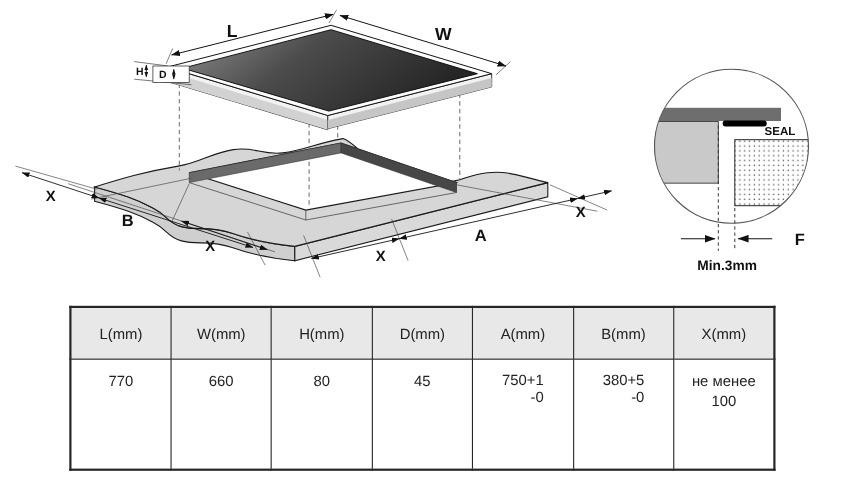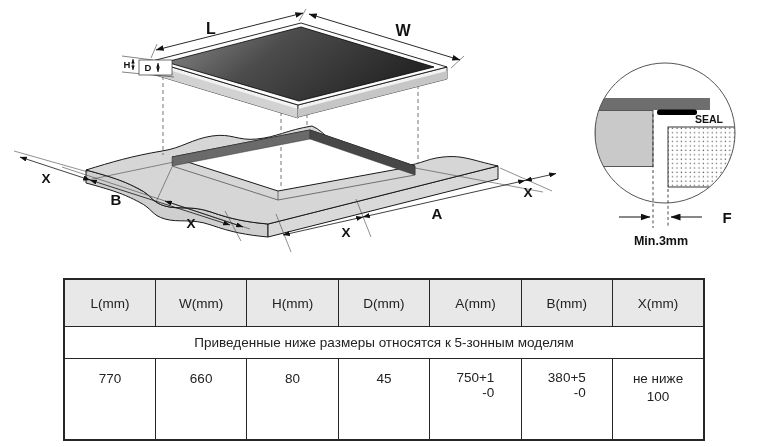--- a/index.html
+++ b/index.html
@@ -129,23 +129,20 @@
         <th>L(mm)</th>
         <th>W(mm)</th>
         <th>H(mm)</th>
         <th>D(mm)</th>
         <th>A(mm)</th>
         <th>B(mm)</th>
         <th>X(mm)</th>
       </tr>
     </thead>
     <tbody>
-      <tr class="note-row">
-        <td colspan="7">Приведенные ниже размеры относятся к 5-зонным моделям</td>
-      </tr>
       <tr class="data-row">
         <td>
             <div class="cm">770</div>
           </td>
         <td>
             <div class="cm">660</div>
           </td>
         <td>
             <div class="cm">80</div>
           </td>
@@ -158,19 +155,19 @@
             <div class="subR">-0</div>
           </div>
         </td>
         <td>
           <div class="tolwrap">
             <div>380+5</div>
             <div class="subR">-0</div>
           </div>
         </td>
         <td>
-          <div class="cm">не ниже</div>
+          <div class="cm">не менее</div>
           <div class="cs">100</div>
         </td>
       </tr>
     </tbody>
   </table>
 </div>
 
 </body></html>

